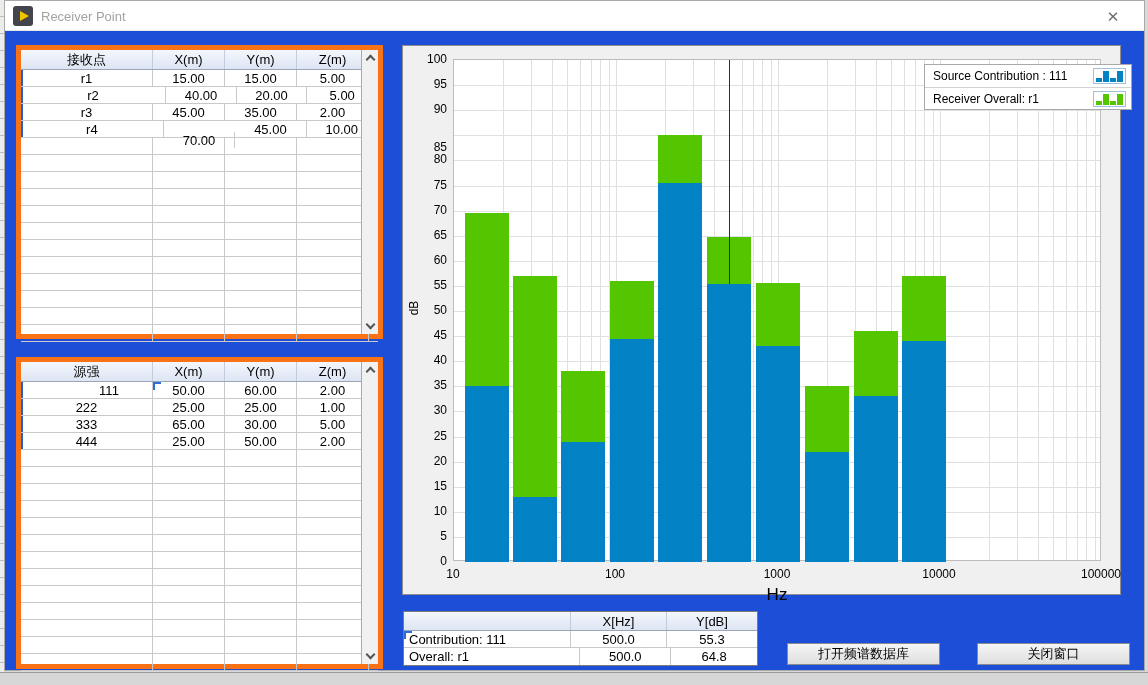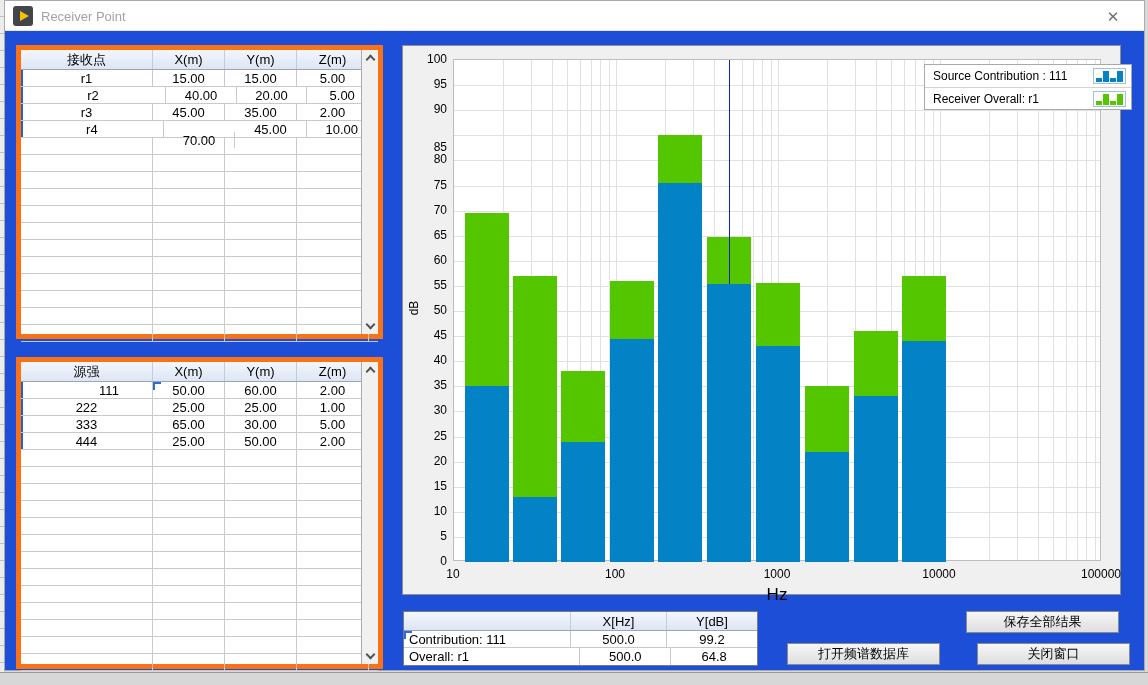--- a/index.html
+++ b/index.html
@@ -451,25 +451,24 @@
 
   <div class="cursor-table">
     <div class="t-head">
       <div class="hc" style="width:167px;"></div>
       <div class="hc" style="width:96px;">X[Hz]</div>
       <div class="hc" style="width:90px; border-right:none;">Y[dB]</div>
     </div>
     <div class="tr">
       <div class="tc lab sel-cell" style="width:167px;">Contribution: 111</div>
       <div class="tc num" style="width:96px;">500.0</div>
-      <div class="tc num" style="width:90px; border-right:none;">99.2</div>
+      <div class="tc num" style="width:90px; border-right:none;">55.3</div>
     </div>
     <div class="tr" style="border-bottom:none;">
       <div class="tc lab" style="width:185px;">Overall: r1</div>
       <div class="tc num" style="width:96px;">500.0</div>
       <div class="tc num" style="width:90px; border-right:none;">64.8</div>
     </div>
   </div>
 
-  <div class="lv-btn" style="left:961px; top:610px;">保存全部结果</div>
   <div class="lv-btn" style="left:782px; top:642px;">打开频谱数据库</div>
   <div class="lv-btn" style="left:961px; top:642px;margin-left:11px;">关闭窗口</div>
 </div>
 
 </body></html>

